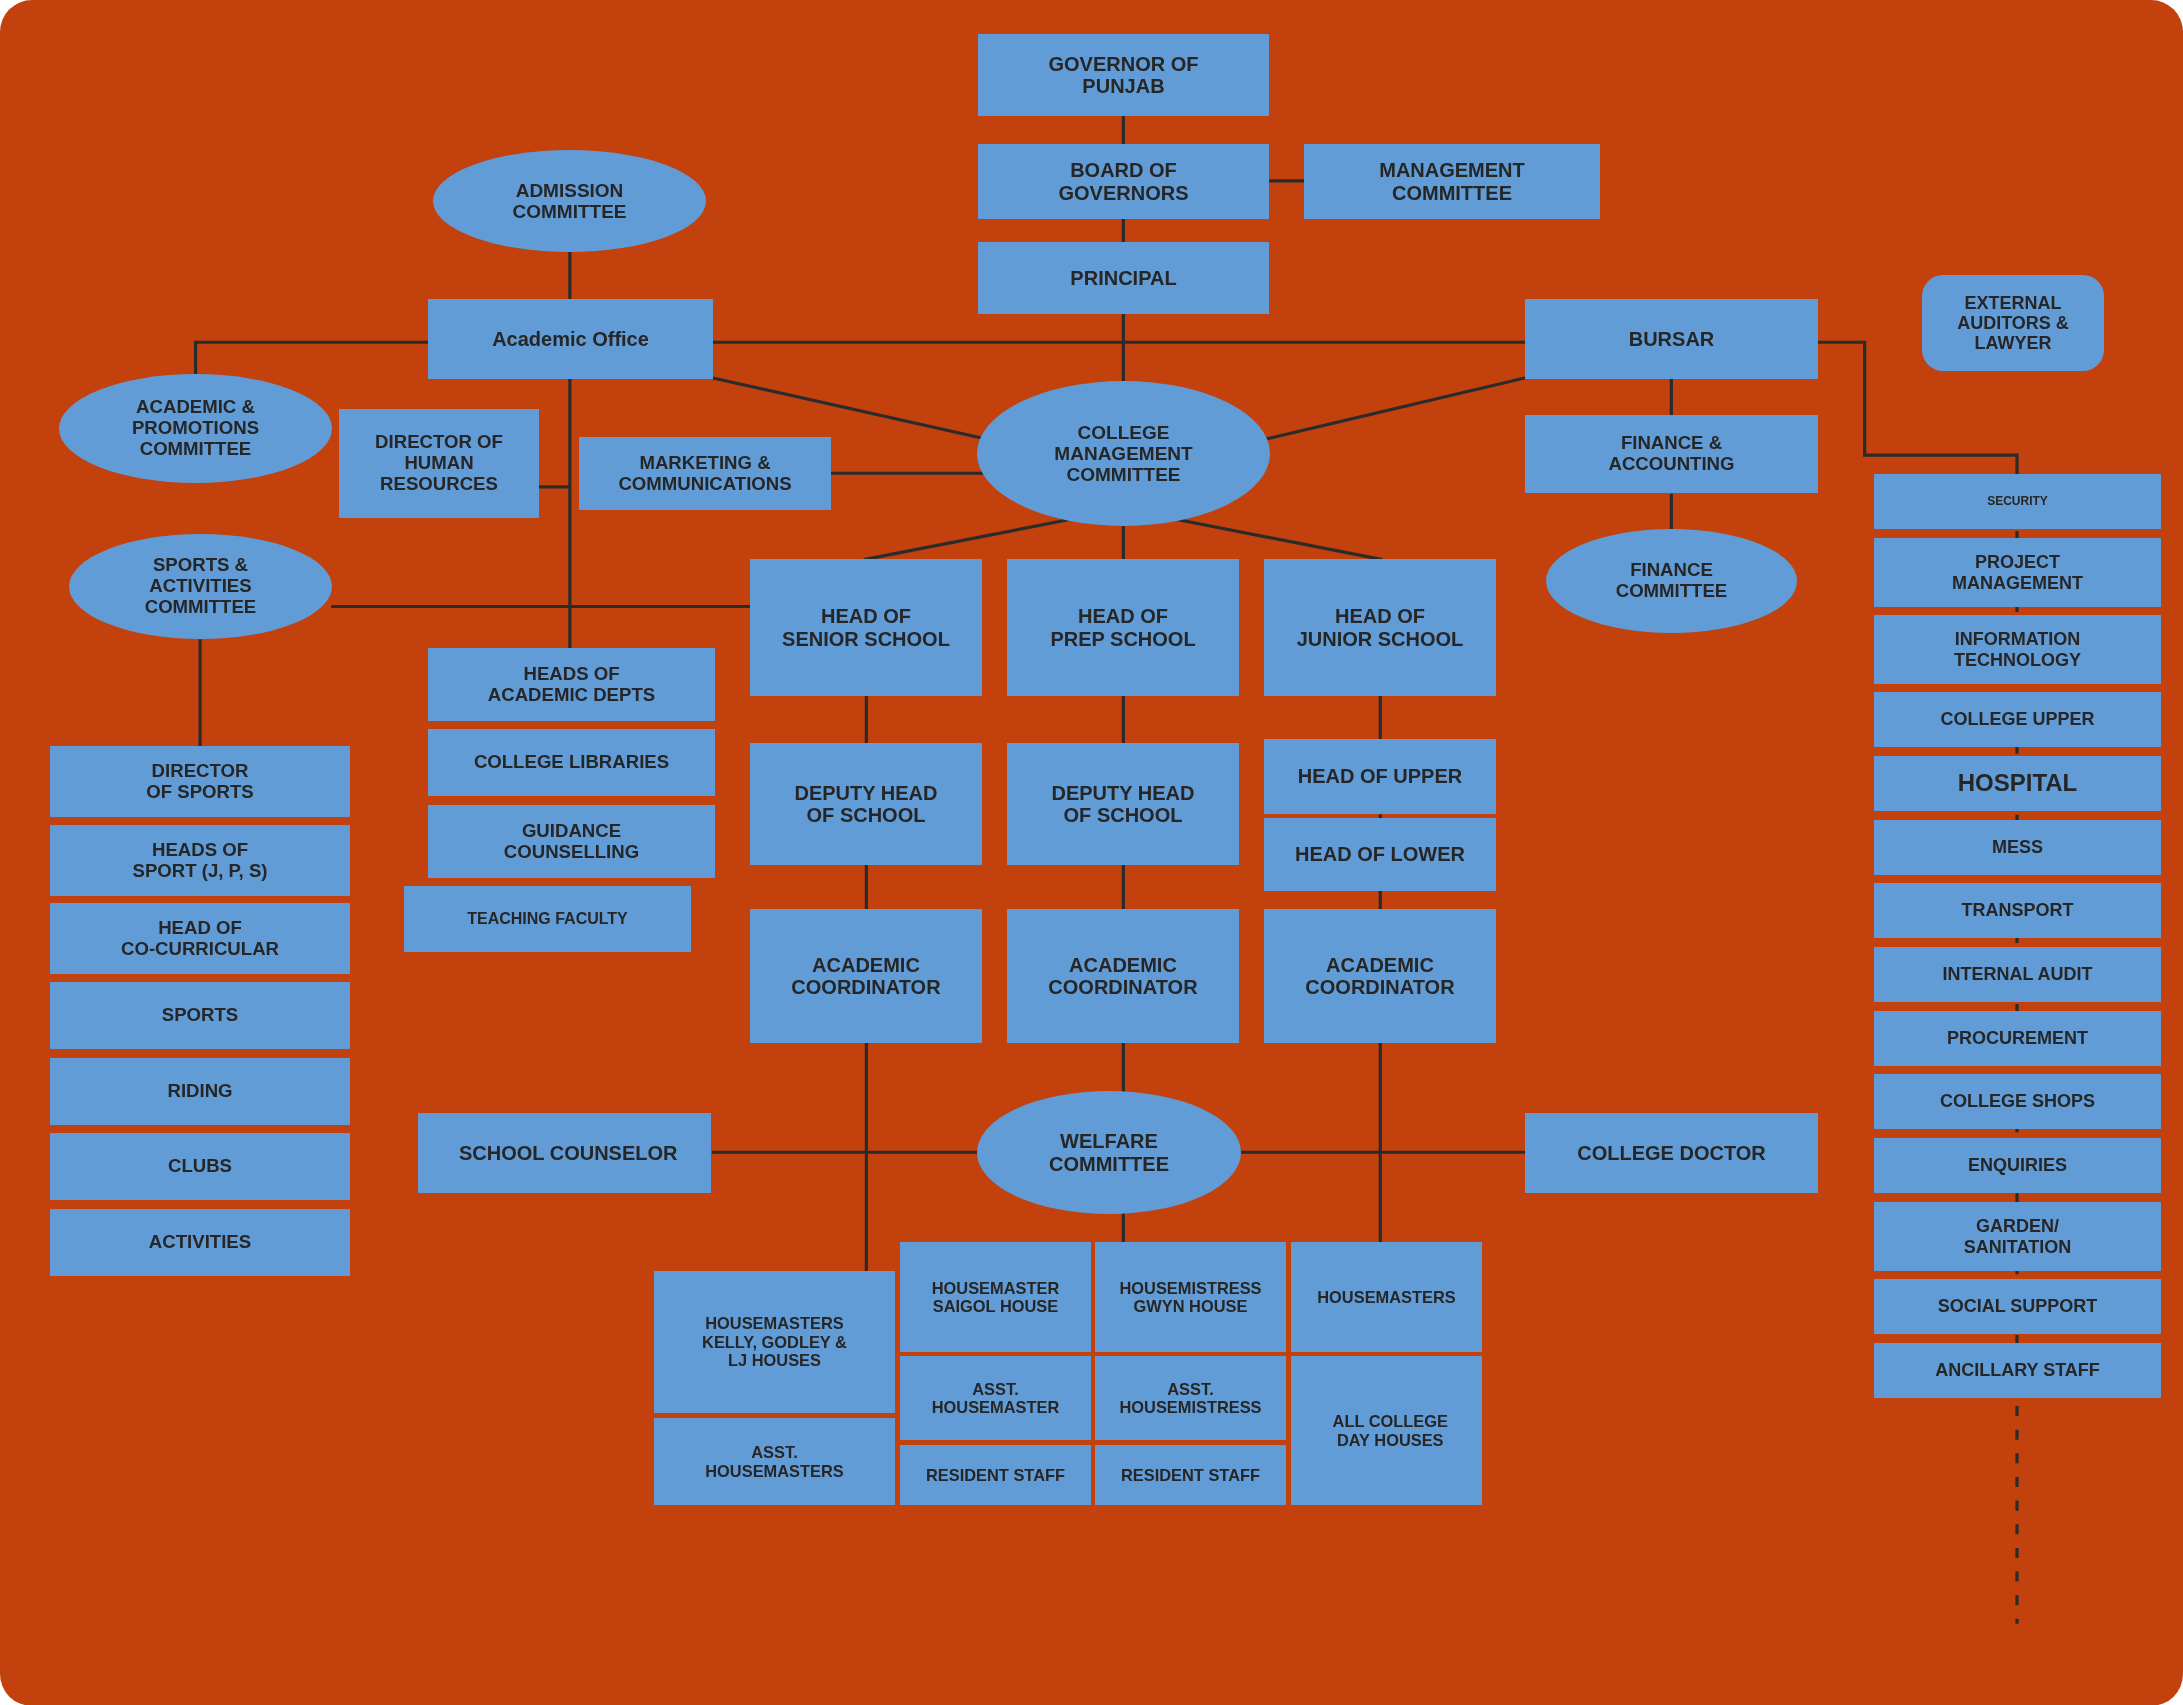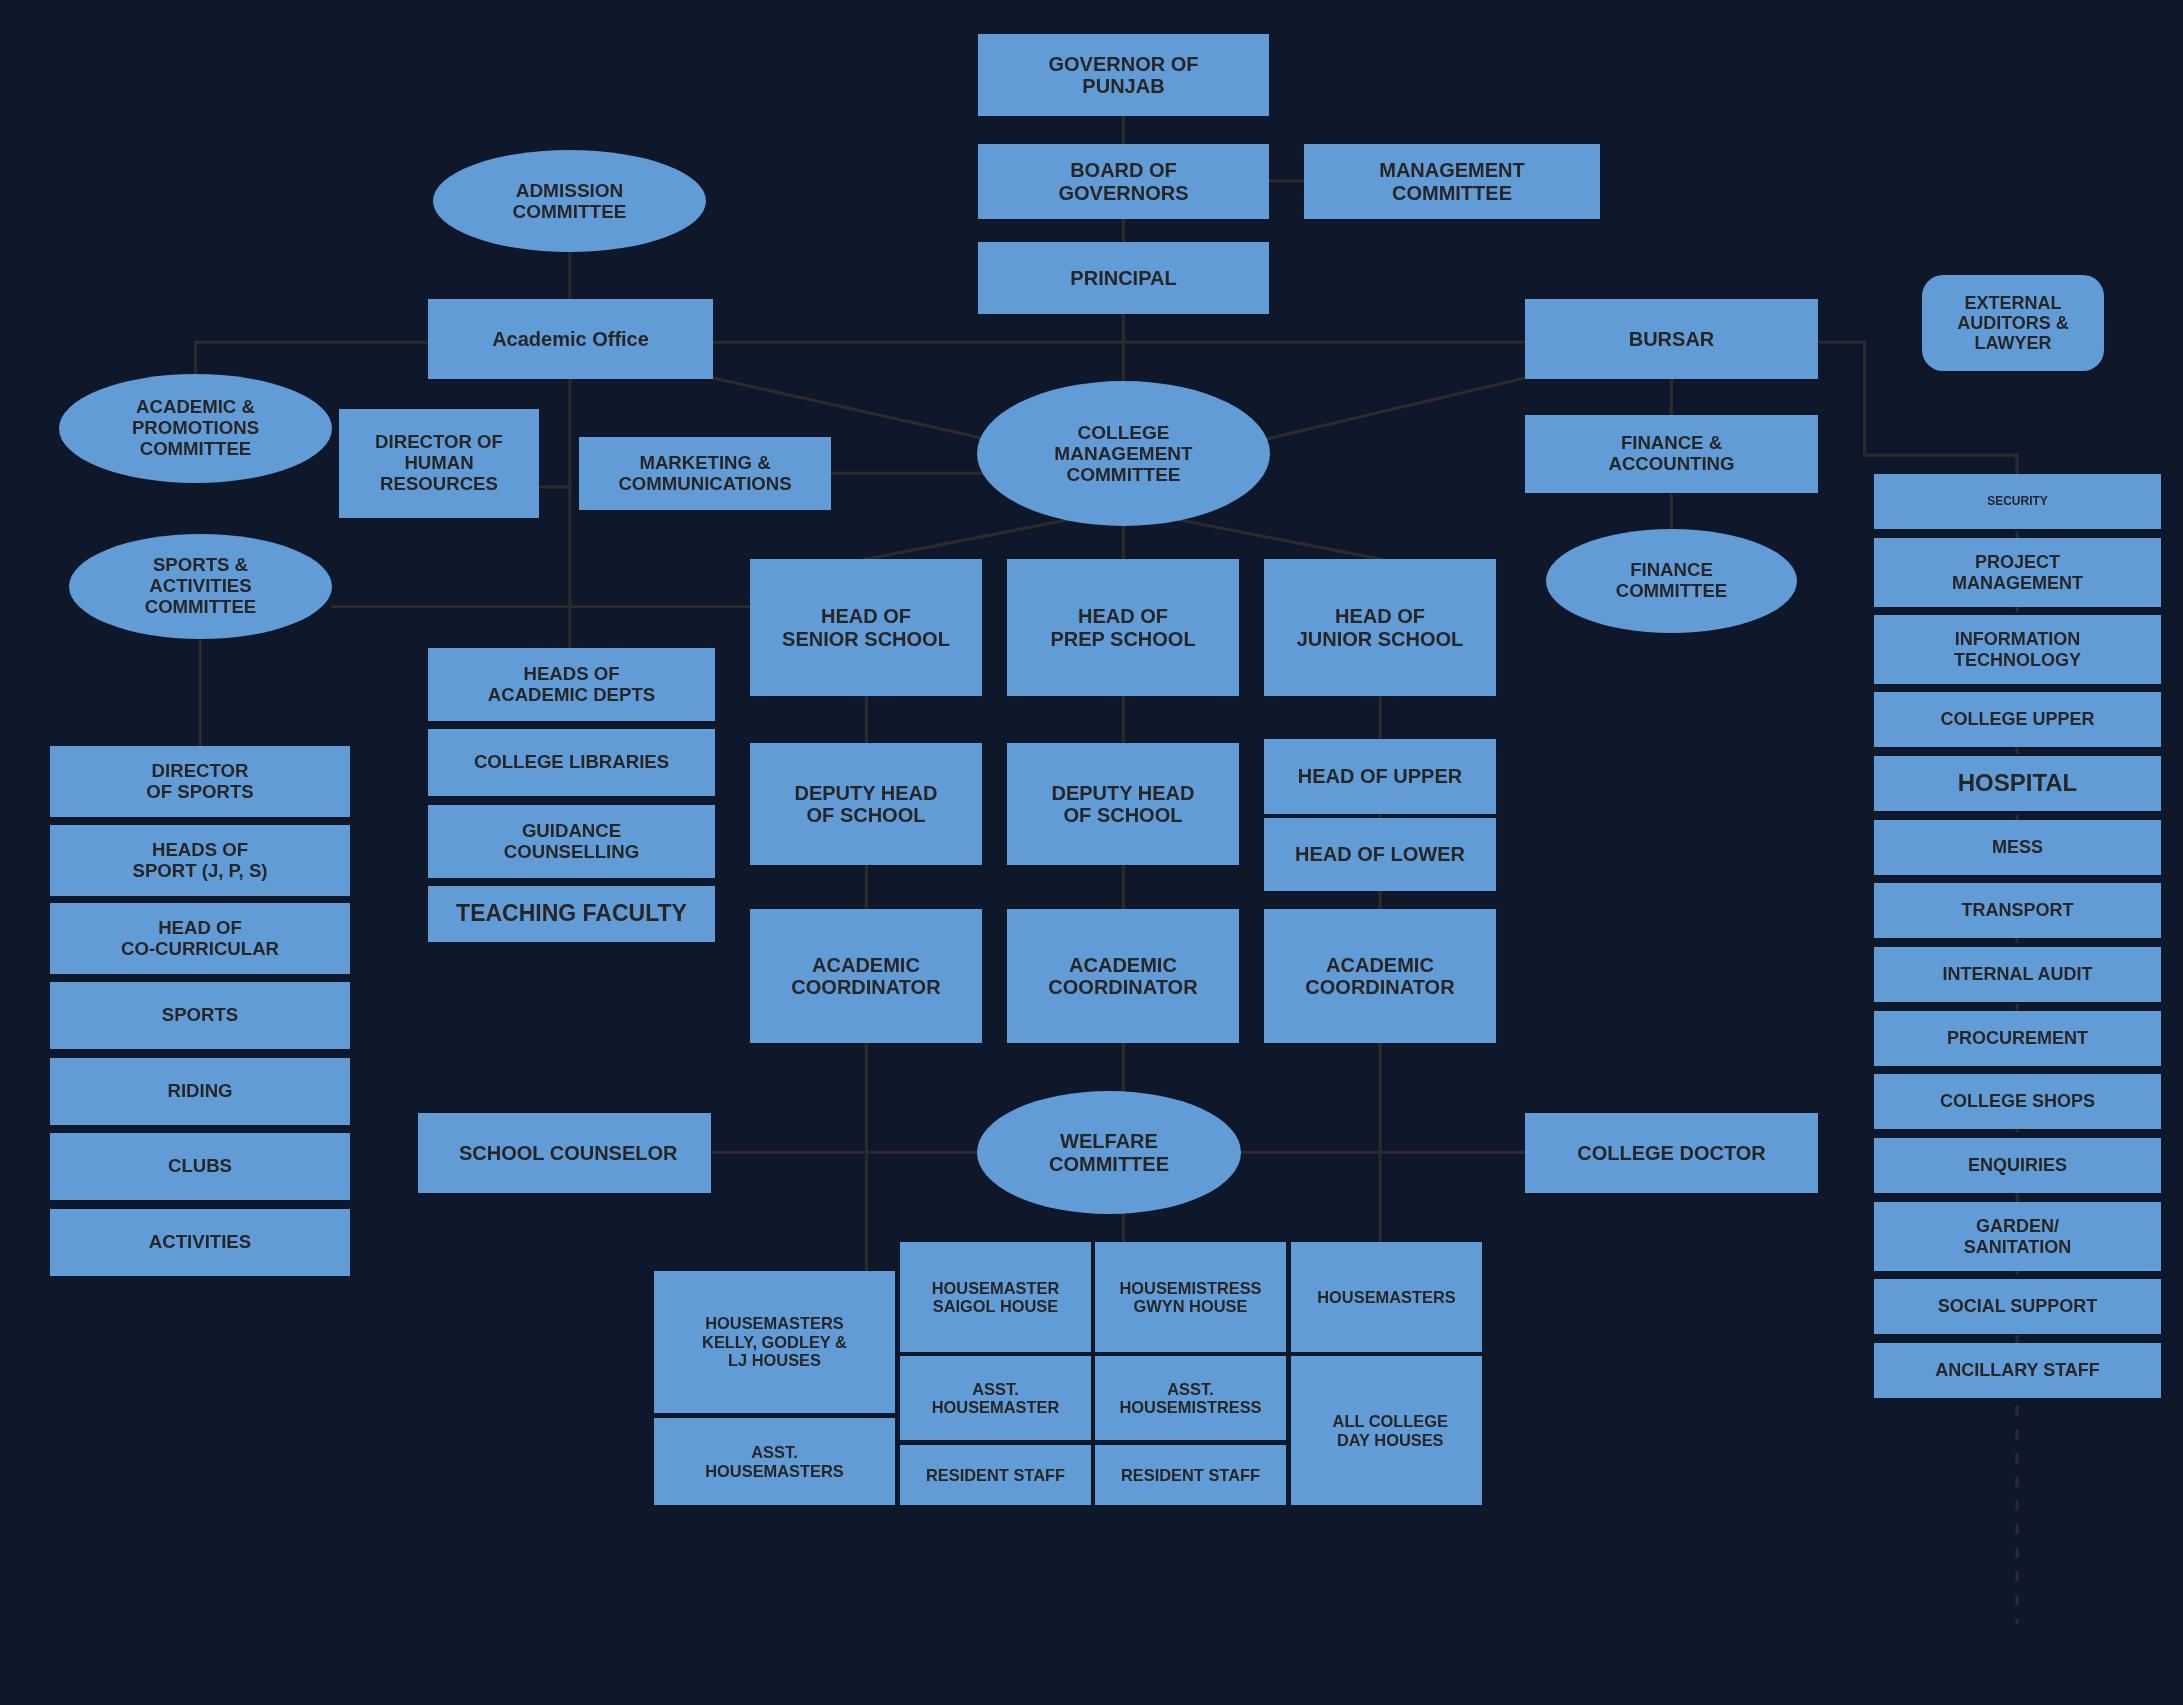--- a/index.html
+++ b/index.html
@@ -1,17 +1,17 @@
 <!DOCTYPE html>
 <html style="font-size:7.3px"><head>
 <meta charset="utf-8">
 <style>
   html,body{margin:0;padding:0;background:#ffffff;}
   body{font-family:"Liberation Sans", sans-serif;}
-  #stage{position:relative;width:2183px;height:1706px;background:#0f172a;overflow:hidden;}
+  #stage{position:relative;width:2183px;height:1706px;background:#c2410c;overflow:hidden;border-radius:32px;}
   svg.links{position:absolute;left:0;top:0;width:2183px;height:1706px;pointer-events:none;}
   .node{
     position:absolute;
     background:#629CD6;
     color:#262626;
     display:flex;align-items:center;justify-content:center;
     text-align:center;
     font-weight:bold;
     line-height:1.12;
     box-sizing:border-box;
@@ -150,21 +150,21 @@
       <div class="node" style="left: 50px; top: 1133px; width: 300px; height: 67px; font-size: 18.6px;">CLUBS</div>
       <div class="node" style="left: 50px; top: 1209px; width: 300px; height: 67px; font-size: 18.6px;">ACTIVITIES</div>
     </div>
 
   <div id="academics-col">
       <div class="node" style="left: 428px; top: 648px; width: 287px; height: 73px; font-size: 18.6px;">HEADS OF
 ACADEMIC DEPTS</div>
       <div class="node" style="left: 428px; top: 729px; width: 287px; height: 67px; font-size: 18.6px;">COLLEGE LIBRARIES</div>
       <div class="node" style="left: 428px; top: 805px; width: 287px; height: 73px; font-size: 18.6px;">GUIDANCE
 COUNSELLING</div>
-      <div class="node" style="left: 428px; top: 886px; width: 287px; height: 56px; font-size: 23px;">TEACHING FACULTY</div>
+      <div class="node" style="left: 404px; top: 886px; width: 287px; height: 66px; font-size: 16px;">TEACHING FACULTY</div>
     </div>
 
   <div class="node" style="left:750px;top:559px;width:232px;height:137px;font-size:20px;">HEAD OF
 SENIOR SCHOOL</div>
   <div class="node" style="left:750px;top:743px;width:232px;height:122px;font-size:20px;">DEPUTY HEAD
 OF SCHOOL</div>
   <div class="node" style="left:750px;top:909px;width:232px;height:134px;font-size:20px;">ACADEMIC
 COORDINATOR</div>
 
   <div class="node" style="left:1007px;top:559px;width:232px;height:137px;font-size:20px;">HEAD OF

